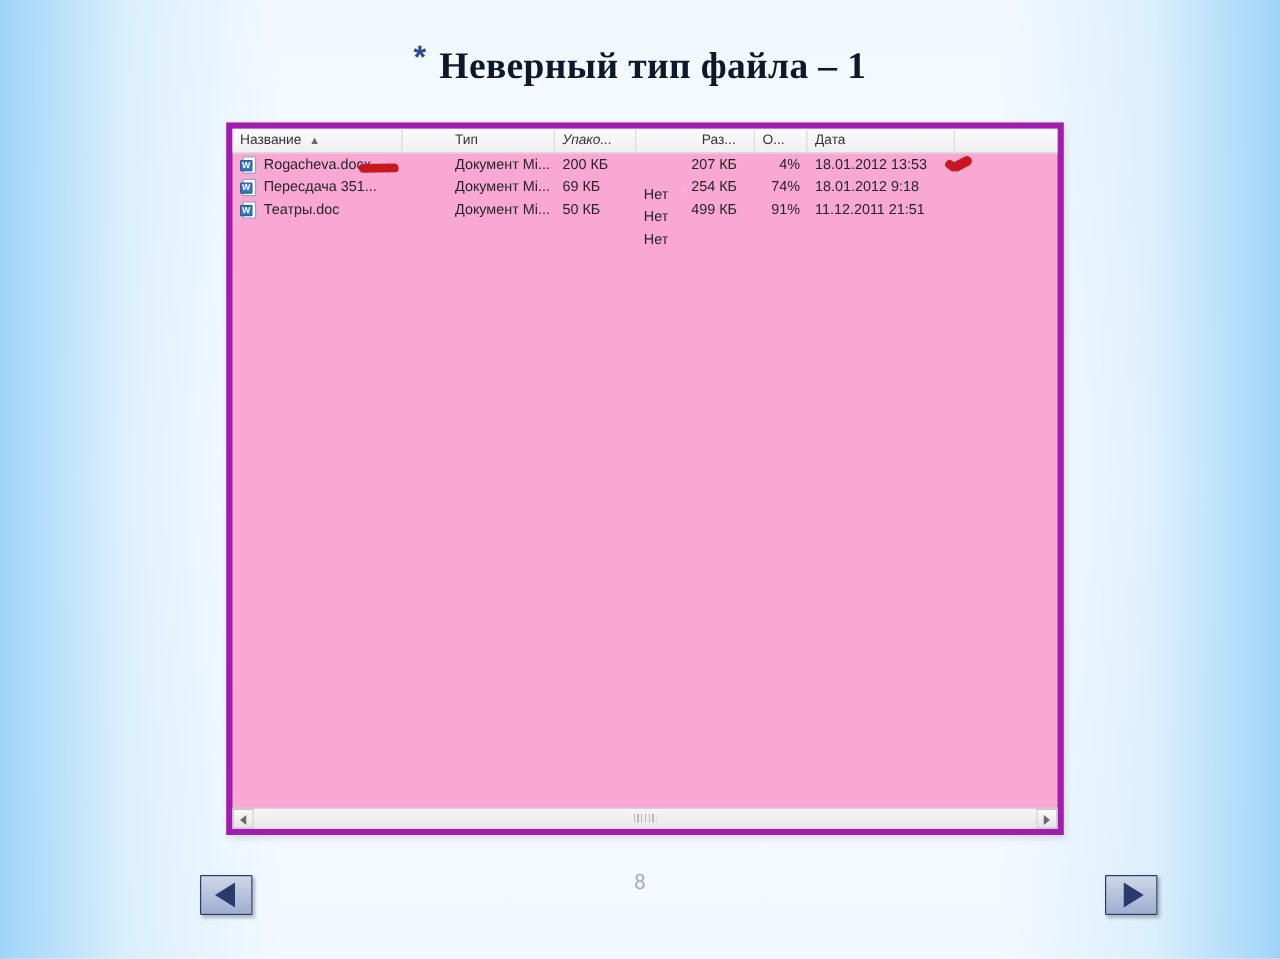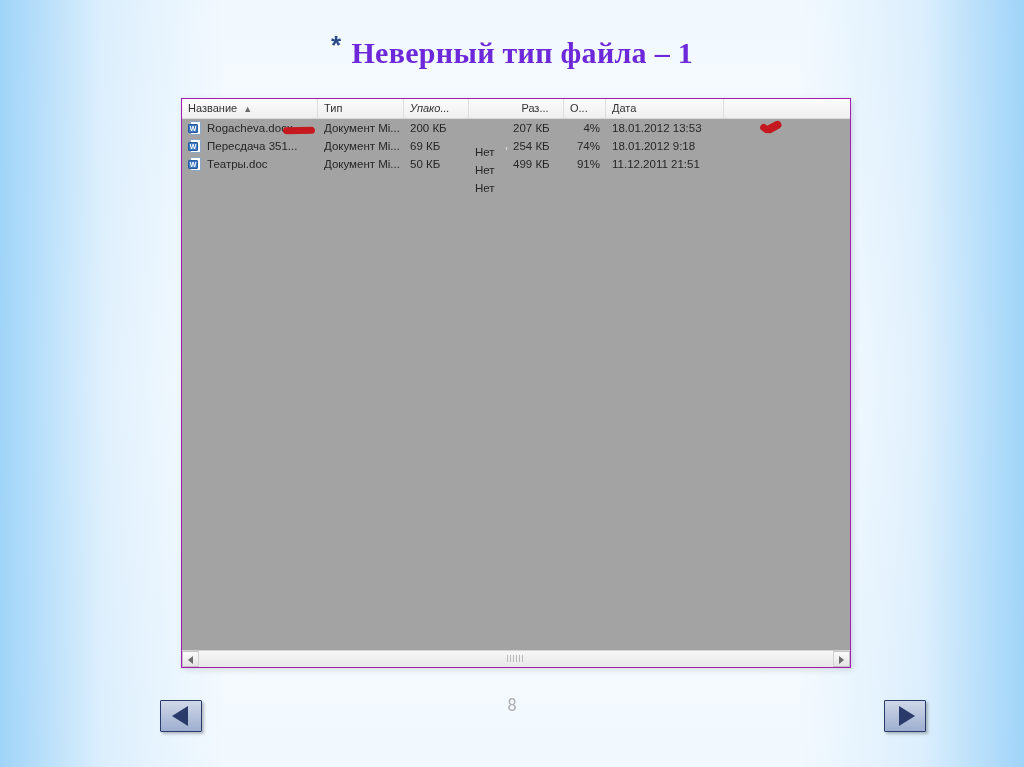--- a/index.html
+++ b/index.html
@@ -33,36 +33,36 @@
   .asterisk {
     color: #2a4a8a;
     font-size: 26px;
     font-weight: bold;
     vertical-align: top;
     display: inline-block;
     margin-right: 6px;
     margin-top: -6px;
   }
   .title-text {
-    color: #6d28d9;
+    color: #0f172a;
     font-family: Georgia, "Times New Roman", serif;
     font-size: 30px;
     font-weight: bold;
     letter-spacing: 0.3px;
   }
 
   
   .panel {
     position: absolute;
     left: 181px;
     top: 98px;
     width: 670px;
     height: 570px;
-    background: #a3a3a3;
-    border: 1px solid #a21caf;
+    background: #f9a8d4;
+    border: 5px solid #a21caf;
     box-shadow: 2px 2px 6px rgba(0,0,0,0.12);
   }
 
   .header-row {
     display: flex;
     height: 20px;
     background: linear-gradient(#fcfcfc, #efefef);
     border-bottom: 1px solid #d9d9d9;
     font-size: 11px;
     color: #333;
@@ -92,21 +92,21 @@
   }
   .cell {
     padding: 0 6px;
     white-space: nowrap;
     overflow: hidden;
   }
   .icon-cell { display: flex; align-items: center; gap: 4px; }
 
   
   .c-name  { width: 136px; }
-  .c-type  { width: 86px;  }
+  .c-type  { width: 86px; margin-left: 36px;  }
   .c-pack  { width: 65px; text-align: left; }
   .c-sp    { width: 38px; margin-top: 48px;  }
   .c-size  { width: 57px; }
   .c-pct   { width: 42px; text-align: right; }
   .c-date  { width: 118px; }
 
   
   .doc-icon {
     width: 15px; height: 15px; position: relative; flex: 0 0 15px;
   }

